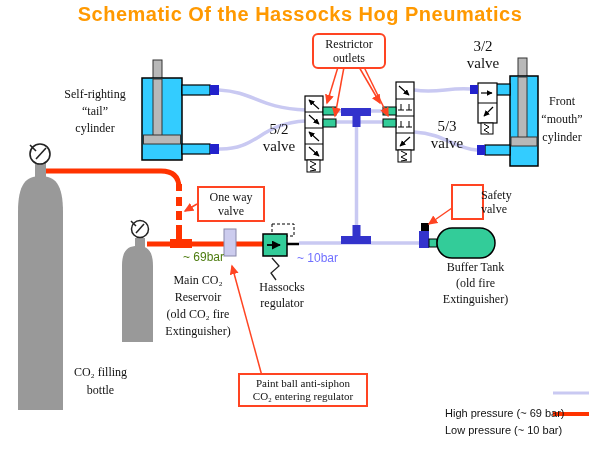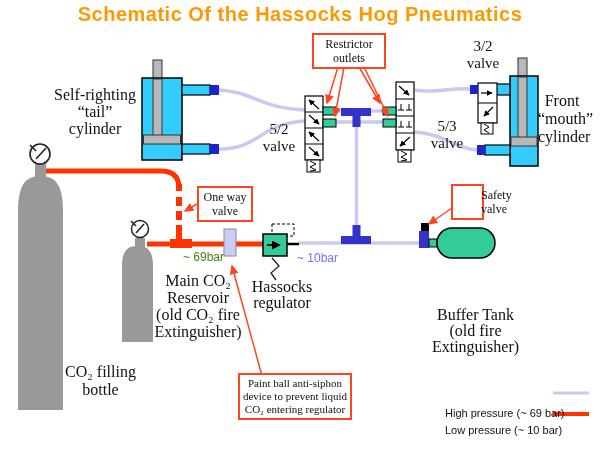--- a/index.html
+++ b/index.html
@@ -2,21 +2,21 @@
 <html><head>
 <meta charset="utf-8">
 <style>
   html,body{margin:0;padding:0;background:#fff;}
   #stage{position:relative;width:600px;height:450px;background:#ffffff;overflow:hidden;
          font-family:"Liberation Serif",serif;}
   #pipes{position:absolute;left:0;top:0;}
   .title{position:absolute;left:0;top:3px;width:600px;text-align:center;
          font-family:"Liberation Sans",sans-serif;font-weight:bold;font-size:20px;
          color:#FF9900;letter-spacing:.5px;}
-  .lbl{position:absolute;text-align:center;font-size:16px;line-height:17px;color:#111;}
+  .lbl{position:absolute;text-align:center;font-size:12px;line-height:17px;color:#111;}
   .lbl-sm{font-size:15px;line-height:17px;}
   .callout{position:absolute;background:#fff;border:2px solid #FF4422;text-align:center;
            font-size:12px;line-height:14px;color:#111;padding:2px 1px;box-sizing:border-box;}
   .callout.small{font-size:11px;line-height:13px;}
   .pnote{position:absolute;font-family:"Liberation Sans",sans-serif;font-size:12px;}
   .legend-text{position:absolute;font-family:"Liberation Sans",sans-serif;font-size:11px;color:#111;}
 </style>
 </head>
 <body>
 
@@ -199,21 +199,21 @@
     <div>3/2</div>
     <div>valve</div>
   </div>
 
   <div class="lbl" style="left:538px;top:92px;width:48px;line-height:18px;">
     <div>Front</div>
     <div>“mouth”</div>
     <div>cylinder</div>
   </div>
 
-  <div class="lbl" style="left:428px;top:259px;width:95px;line-height:16px;margin-top:48px;">
+  <div class="lbl" style="left:428px;top:259px;width:95px;line-height:16px;">
     <div>Buffer Tank</div>
     <div>(old fire</div>
     <div>Extinguisher)</div>
   </div>
 
   <div class="lbl" style="left:148px;top:272px;width:100px;line-height:17px;">
     <div>Main CO₂</div>
     <div>Reservoir</div>
     <div>(old CO₂ fire</div>
     <div>Extinguisher)</div>
@@ -222,38 +222,37 @@
   <div class="lbl" style="left:48px;top:363px;width:105px;line-height:18px;">
     <div>CO₂ filling</div>
     <div>bottle</div>
   </div>
 
   <div class="lbl" style="left:246px;top:279px;width:72px;line-height:16px;">
     <div>Hassocks</div>
     <div>regulator</div>
   </div>
 
-  <div class="callout" style="left:312px;top:33px;width:74px;">
+  <div class="callout" style="left:312px;top:33px;width:74px;border-radius:6px;">
     <div>Restrictor</div>
     <div>outlets</div>
   </div>
 
-  <div class="callout" style="left:197px;top:186px;width:56px;">
+  <div class="callout" style="left:197px;top:186px;width:68px;">
     <div>One way</div>
     <div>valve</div>
   </div>
 
   <div class="callout" style="left:451px;top:184px;width:28px;padding-left:28px;">
     <div>Safety</div>
     <div>valve</div>
   </div>
 
-  <div class="callout small" style="left:238px;top:373px;width:114px;">
+  <div class="callout small" style="left:238px;top:373px;width:130px;">
     <div>Paint ball anti-siphon</div>
-    <div>device to prevent liquid</div>
     <div>CO₂ entering regulator</div>
   </div>
 
   <div class="pnote" style="left:183px;top:250px;color:#4d7c0f;">~ 69bar</div>
   <div class="pnote" style="left:297px;top:251px;color:#7070FF;">~ 10bar</div>
 
   <div class="legend-text" style="left:445px;top:380px;margin-top:44px;">Low pressure (~ 10 bar)</div>
   <div class="legend-text" style="left:445px;top:407px;">High pressure (~ 69 bar)</div>
 
 </div>

